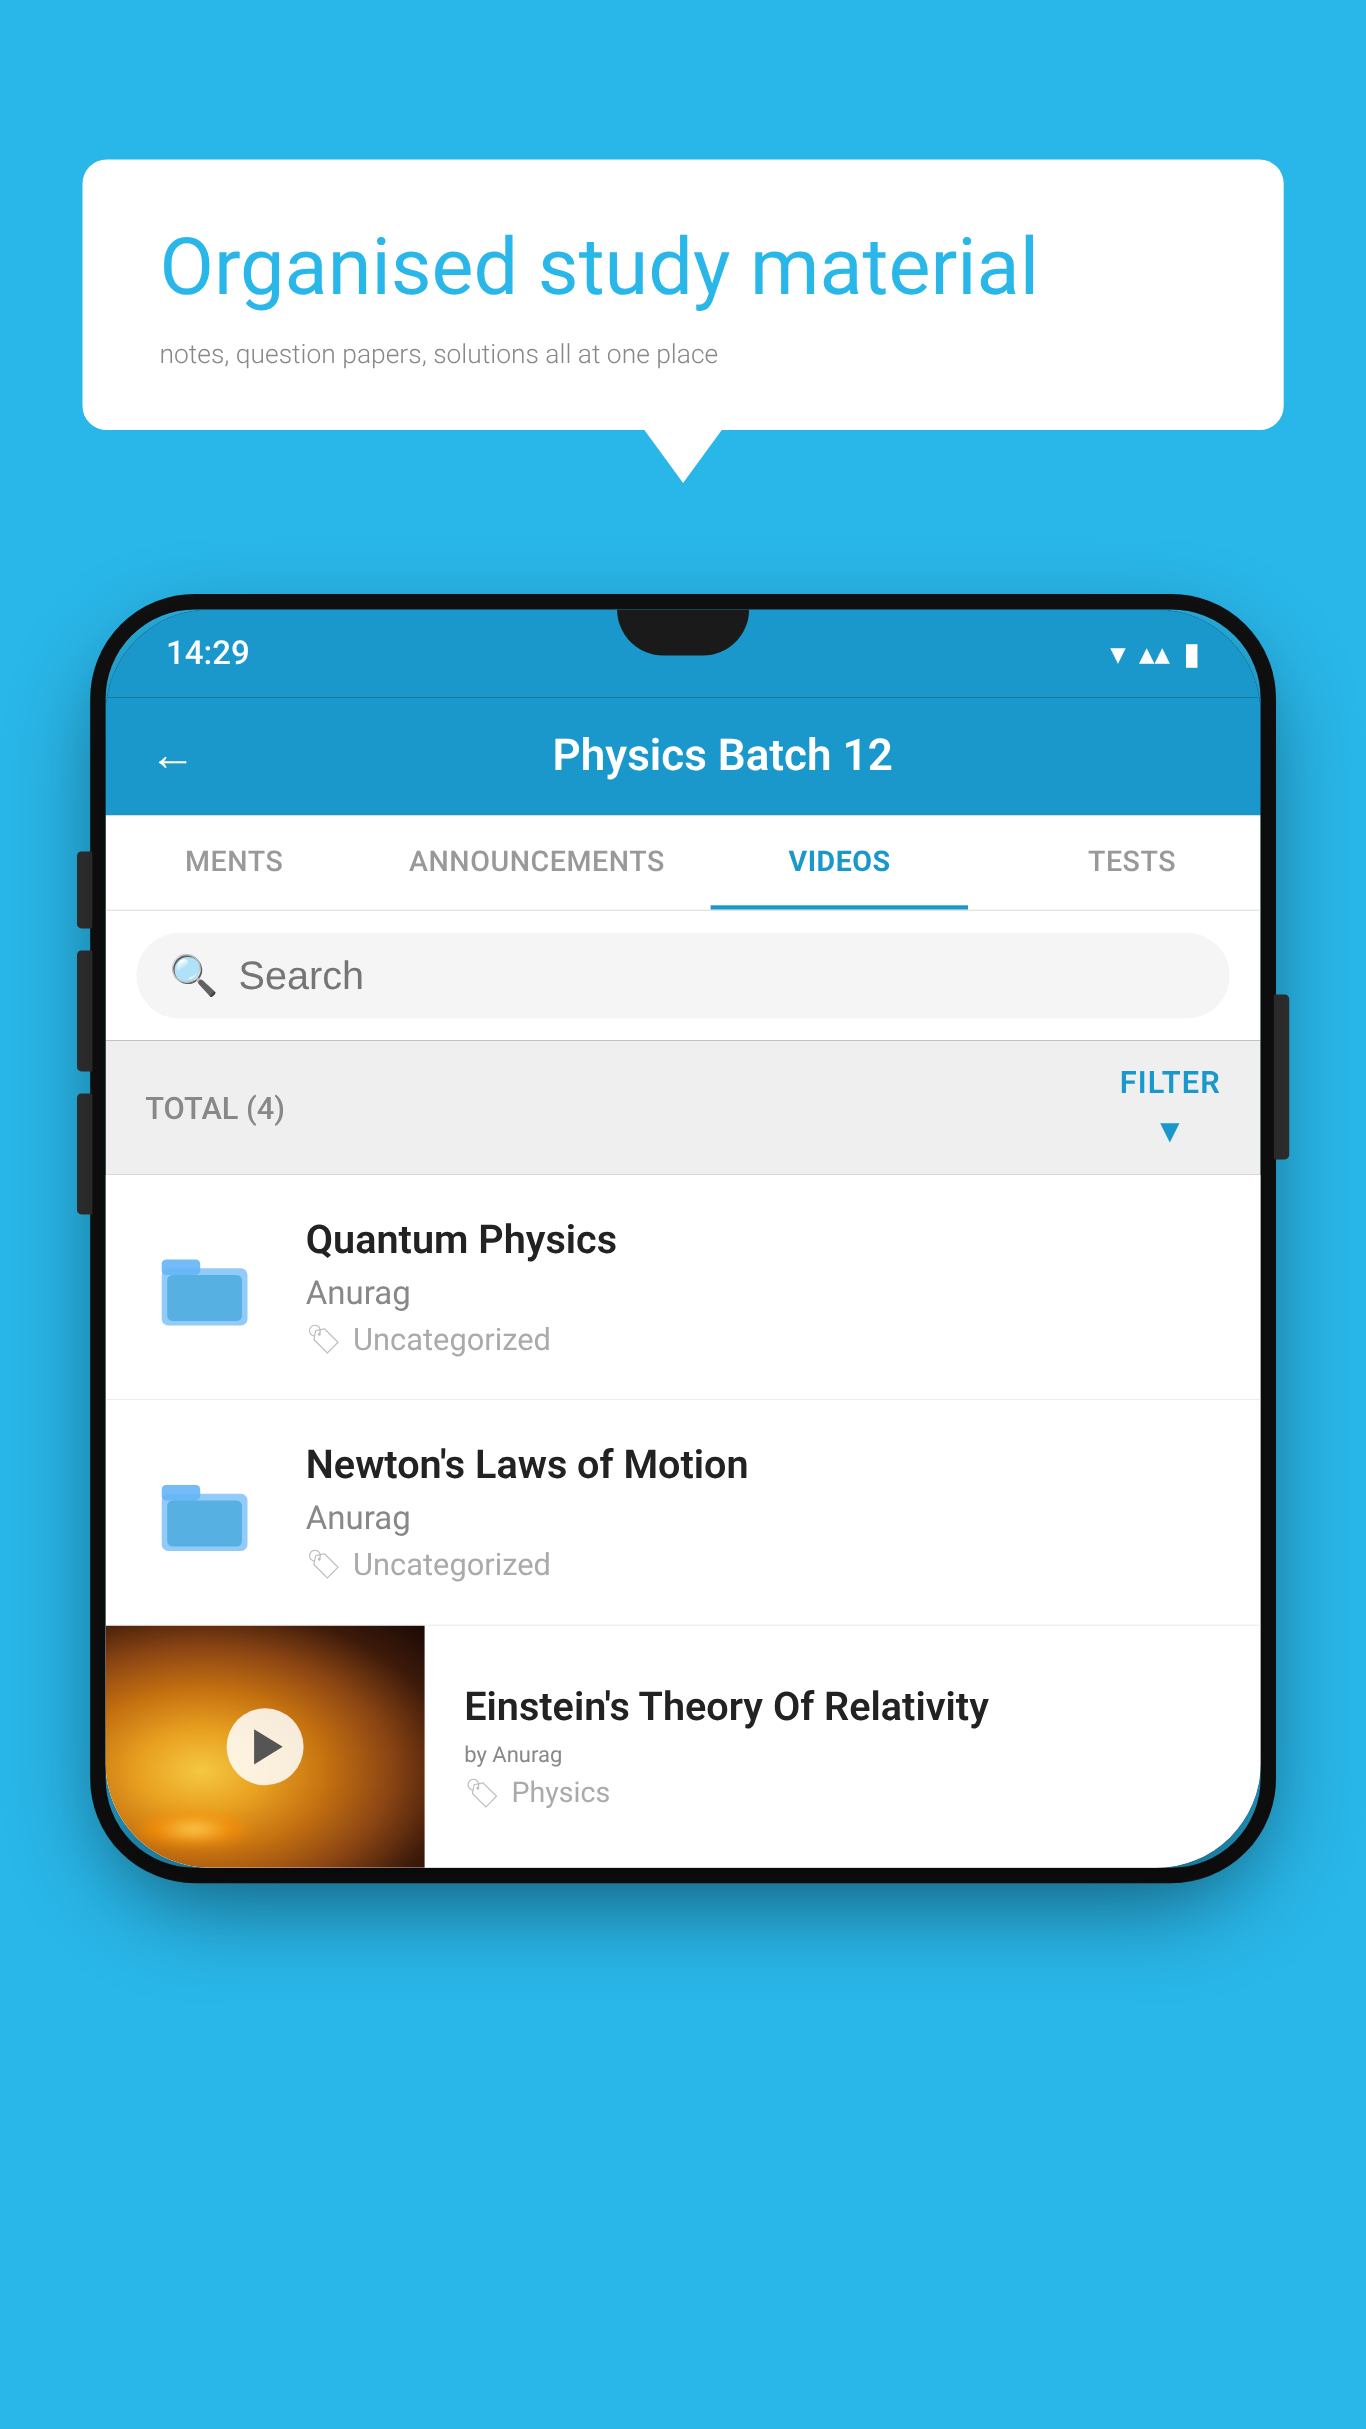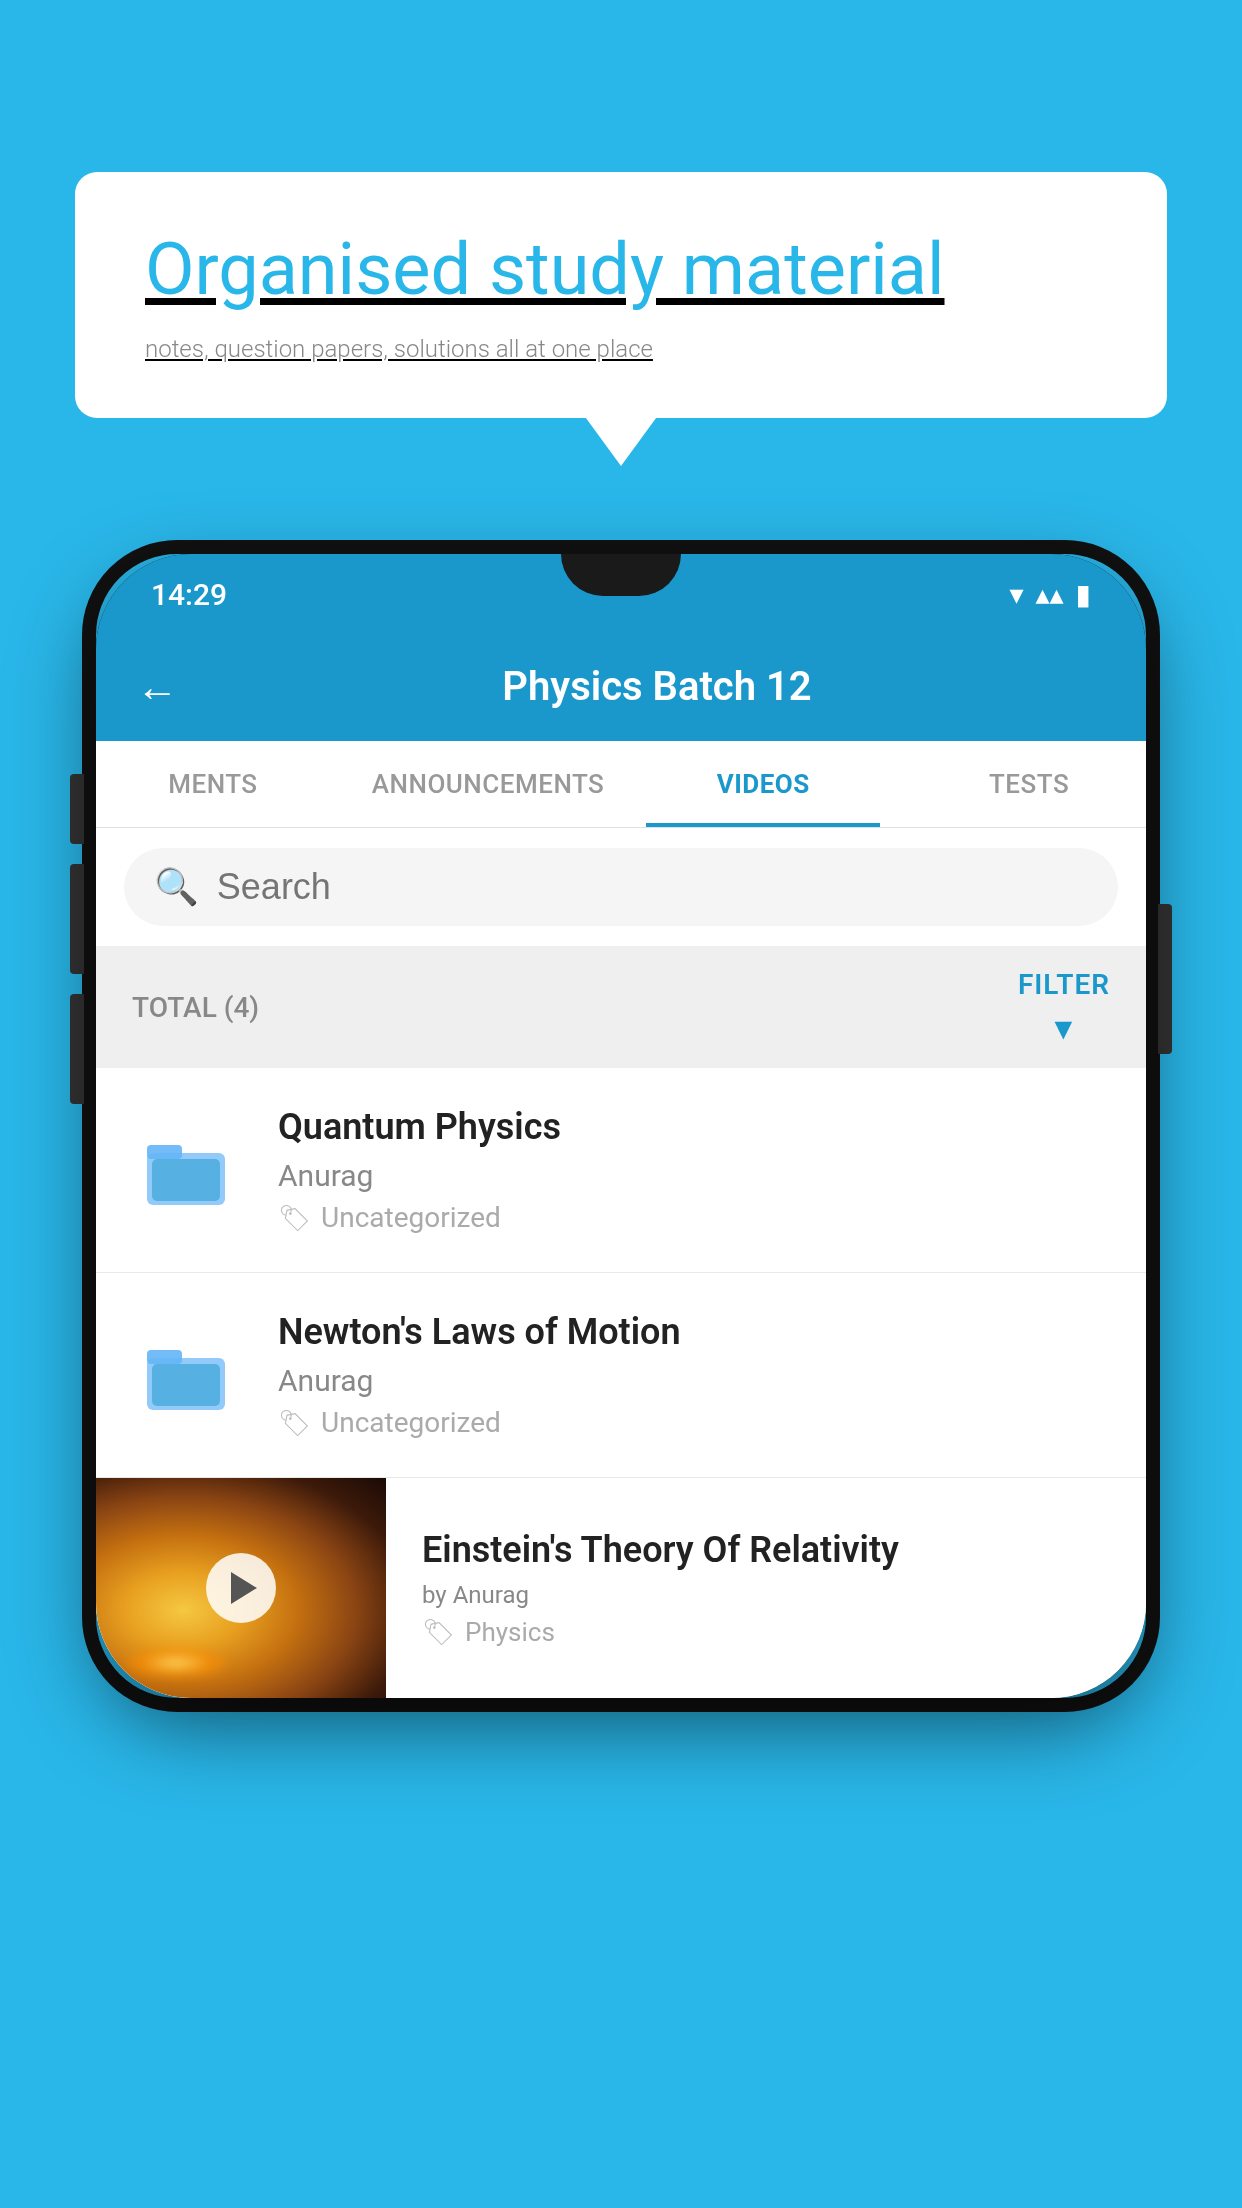--- a/index.html
+++ b/index.html
@@ -9,24 +9,23 @@
       height: 2208px;
       background-color: #29b6e8;
       font-family: 'Roboto', Arial, sans-serif;
       overflow: hidden;
       position: relative;
     }
 
     
     .speech-bubble-container {
       position: absolute;
-      top: 172px;
+      top: 145px;
       left: 75px;
       right: 75px;
-      text-decoration: underline;
     }
 
     .speech-bubble {
       background: white;
       border-radius: 22px;
       padding: 55px 70px 55px 70px;
       position: relative;
     }
 
     .speech-bubble::after {
@@ -365,21 +364,21 @@
     .thumb-info {
       flex: 1;
       padding: 32px 36px;
     }
 
     .thumb-info .video-title {
       font-size: 36px;
     }
 
     .thumb-info .video-author {
-      font-size: 24px;
+      font-size: 20px;
       color: #888;
     }
 
     .thumb-info .video-tag {
       font-size: 26px;
       color: #aaa;
     }
 
     
     .phone-border {

